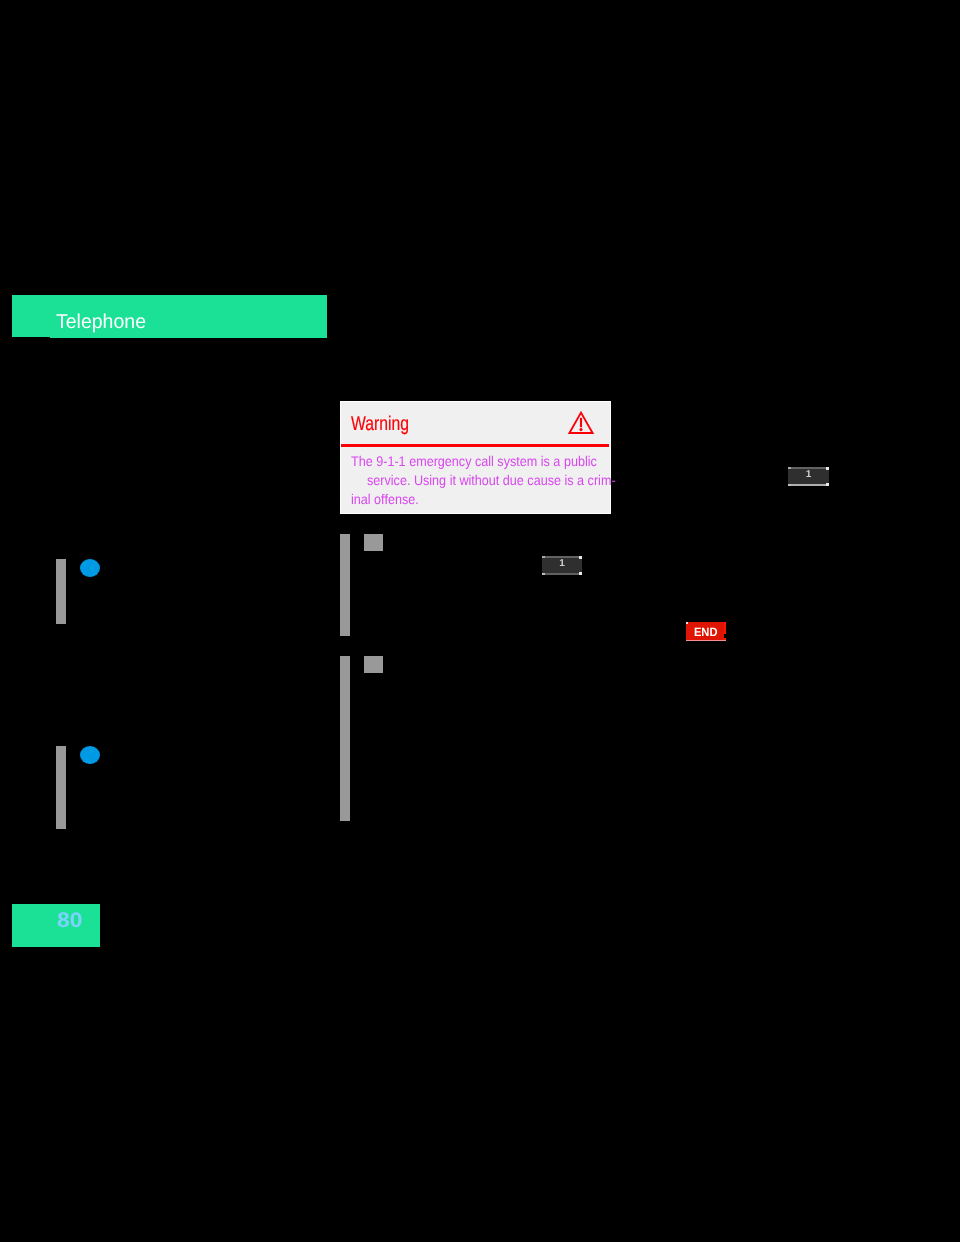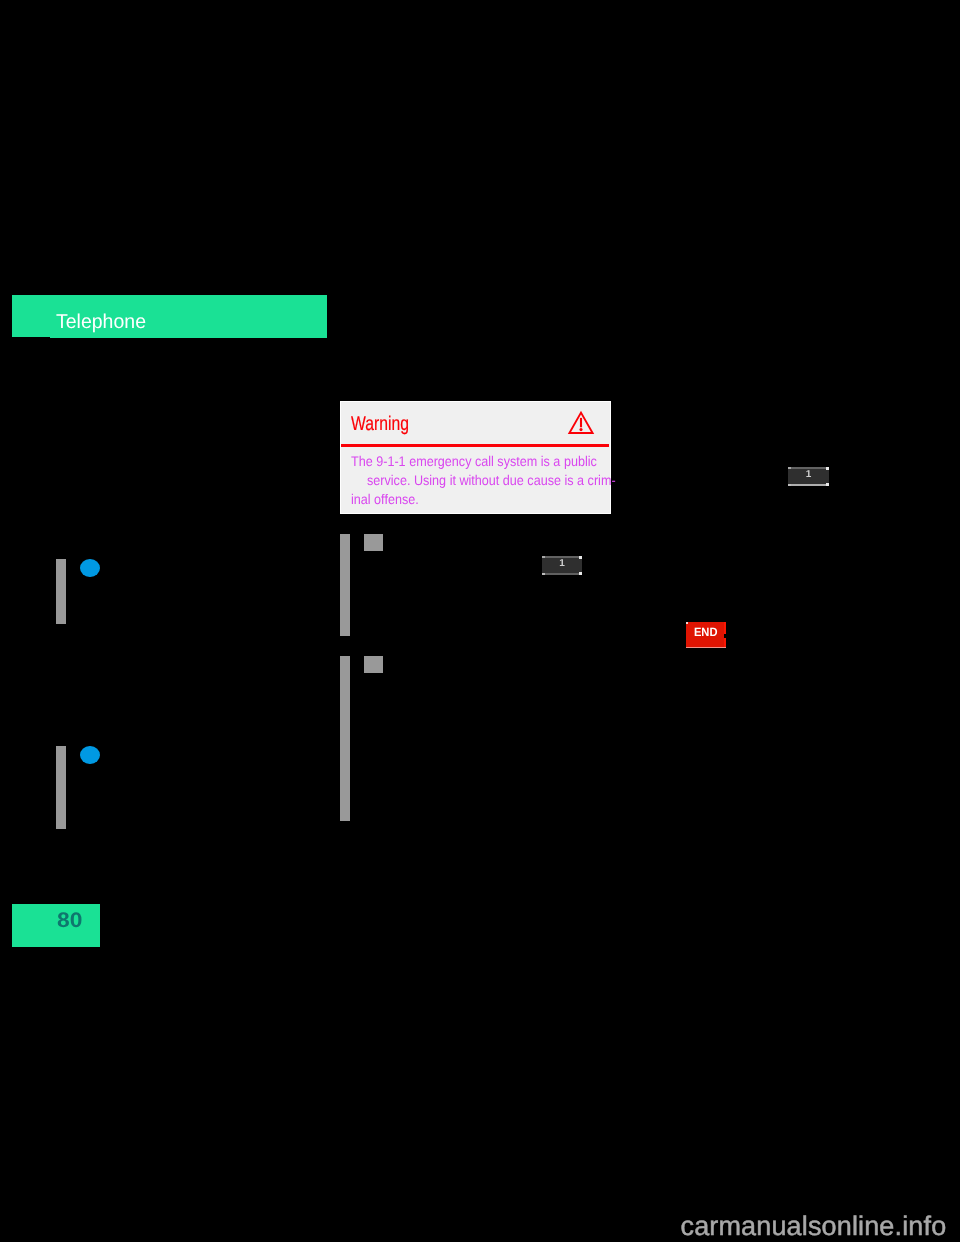--- a/index.html
+++ b/index.html
@@ -31,21 +31,21 @@
   .warning-icon { position:absolute; left:567px; top:410px; width:29px; height:26px; }
   .warning-rule { position:absolute; left:341.4px; top:444.2px; width:268.1px; height:2.4px; background:#fb0007; }
   .warning-line { position:absolute; left:351px; color:#d946ef; font-size:14px;
       line-height:14px; white-space:nowrap; }
   .warning-line span { display:inline-block; transform:scaleX(0.9) translateZ(0); transform-origin:left center; }
 
   
   .page-num { position:absolute; left:11.9px; top:903.8px; width:88.2px; height:43.2px;
       background:#1ae195; }
   .page-num-label { position:absolute; left:56.9px; top:910.3px;
-      color:#0f766e; font-size:21px; font-weight:bold; line-height:21px; }
+      color:#7dd3fc; font-size:21px; font-weight:bold; line-height:21px; }
   .page-num-label span { display:inline-block; transform:scaleX(1.085) translateZ(0); transform-origin:left center; }
 
   
   .gbar { position:absolute; background:#999999; }
   .gsq  { position:absolute; background:#999999; }
   .bdot { position:absolute; background:#0099e3; border-radius:50%; }
 
   
   .keybtn { position:absolute; background:#2f2f2f; box-sizing:border-box; }
   .keybtn .kb-top { position:absolute; left:0; top:0; width:100%; height:2.2px;
@@ -116,26 +116,25 @@
   </div>
   <div class="keybtn" style="left:542px; top:556px; width:40px; height:19px;">
     <div class="kb-top"></div>
     <div class="kb-bot"></div>
     <div class="kb-hl-tl"></div>
     <div class="kb-hl-tr"></div>
     <div class="kb-hl-bl"></div>
     <div class="kb-hl-br"></div>
     <div class="kb-label" style="top:2.5px;">1</div>
   </div>
-  <div class="endbtn" style="left:686px; top:621.5px; width:40px; height:26px;">
+  <div class="endbtn" style="left:686px; top:621.5px; width:40px; height:19px;">
     <div class="eb-label" style="top:4.8px;"><span>END</span></div>
     <div class="eb-right"></div>
     <div class="eb-bot"></div>
     <div class="eb-notch"></div>
     <div class="eb-dot"></div>
   </div>
 
   <div class="page-num"></div>
   <div class="page-num-label"><span>80</span></div>
 
-  <div class="watermark">carmanualsonline.info</div>
 
 </div>
 
 </body></html>

